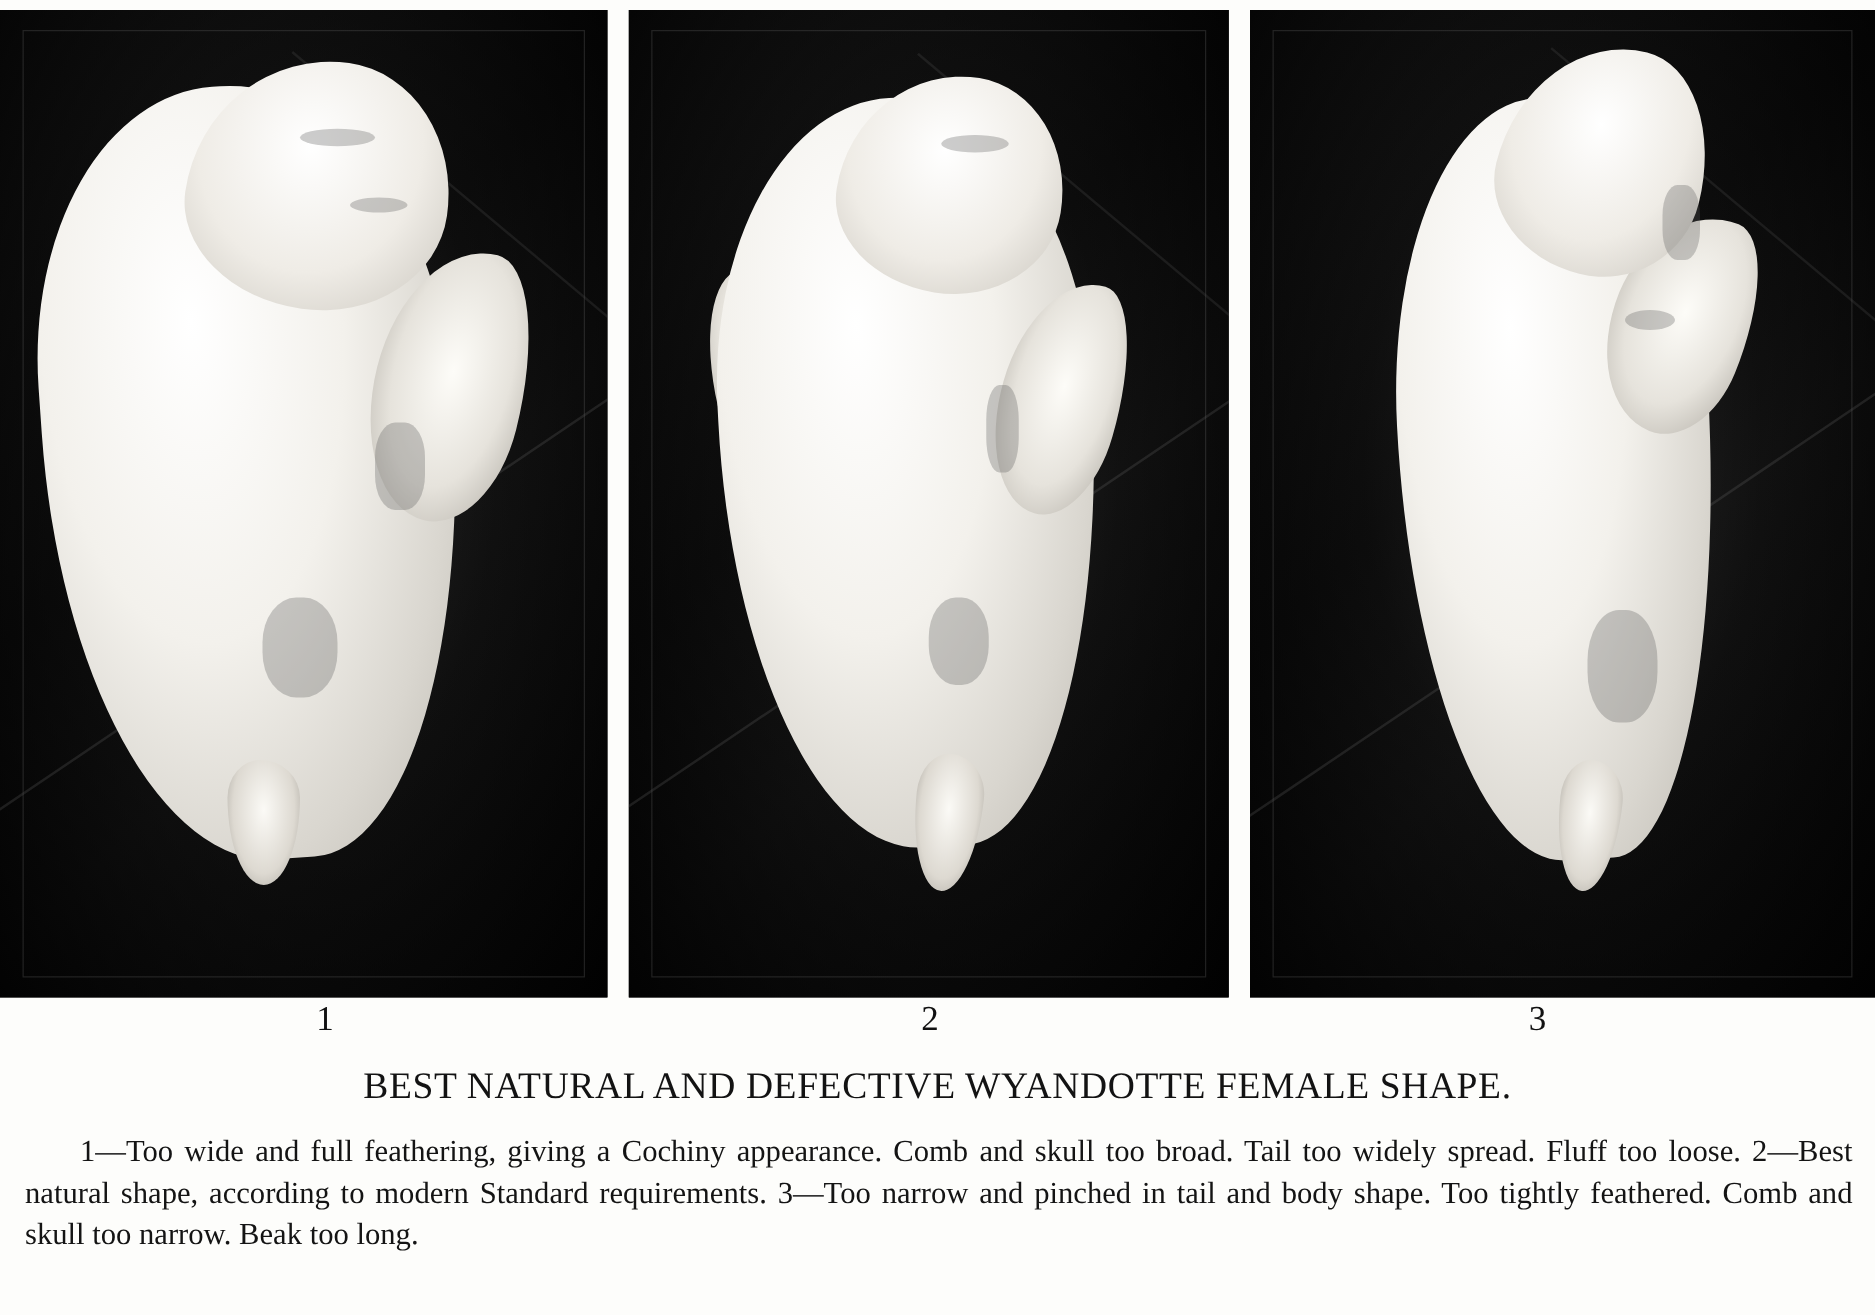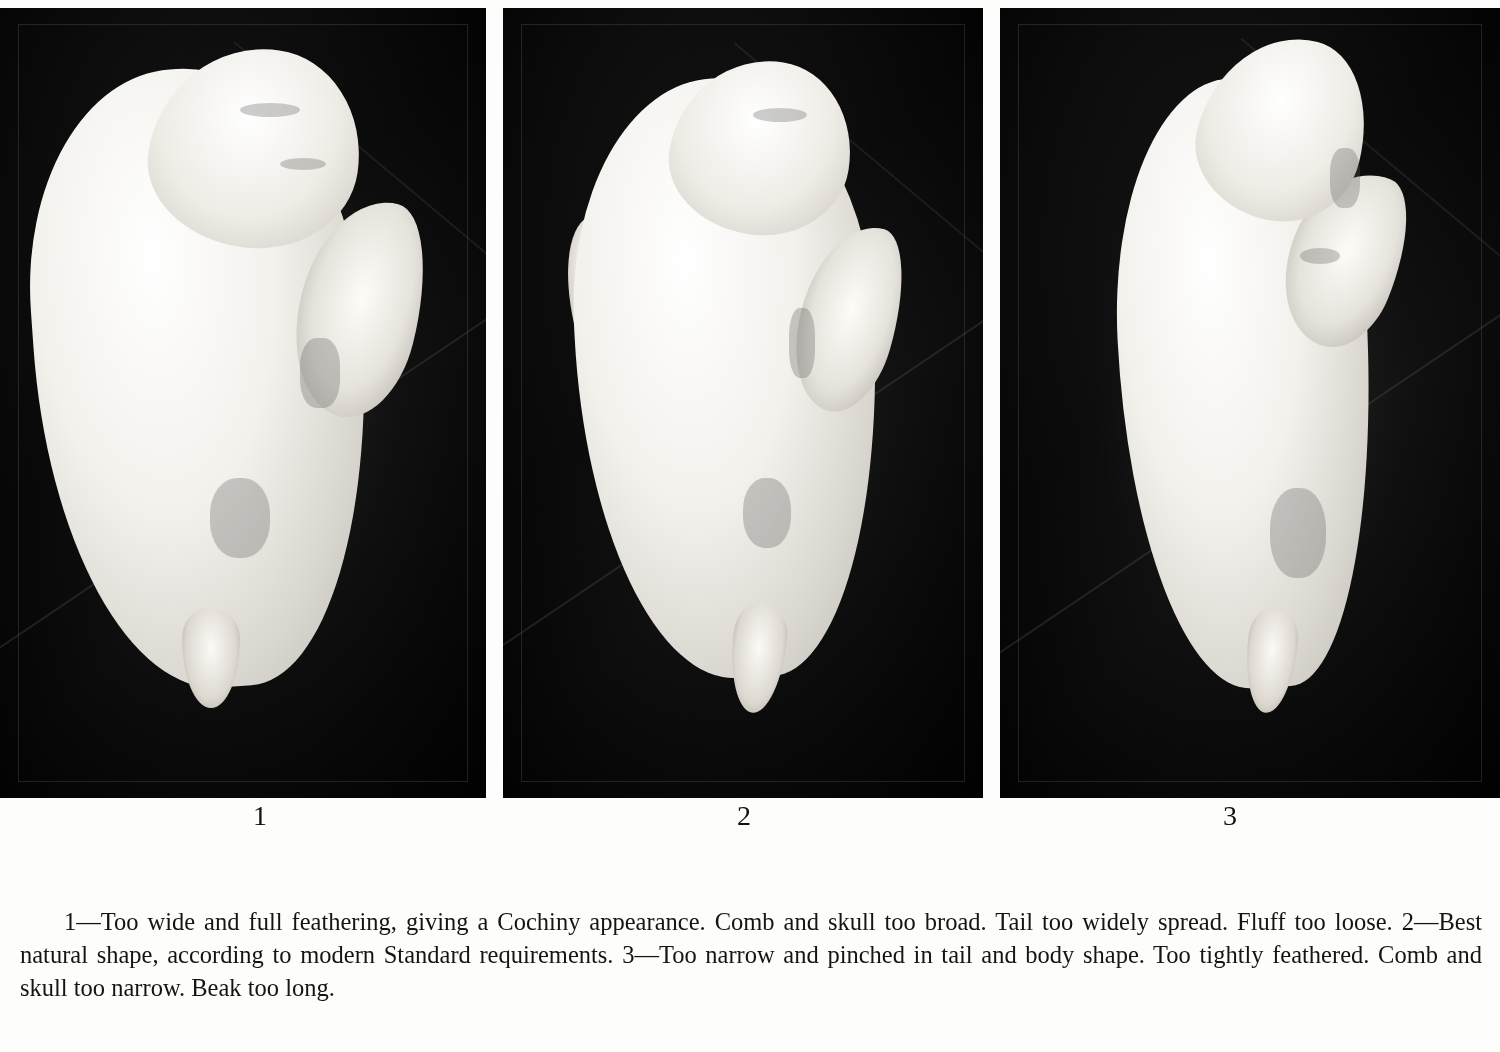--- a/index.html
+++ b/index.html
@@ -246,18 +246,19 @@
     </div>
 
   </div>
 
   <div class="numbers">
     <div class="fignum n1">1</div>
     <div class="fignum n2">2</div>
     <div class="fignum n3">3</div>
   </div>
 
+  <div class="title">BEST NATURAL AND DEFECTIVE WYANDOTTE FEMALE SHAPE.</div>
 
   <div class="caption">
     <span class="indent">1—Too wide and full feathering, giving a Cochiny appearance.  Comb and skull too broad.  Tail too widely spread.  Fluff too loose.  2—Best natural shape, according to modern Standard requirements. 3—Too narrow and pinched in tail and body shape.  Too tightly feathered.  Comb and skull too narrow. Beak too long.</span>
   </div>
 
 </div>
 
 </body></html>

